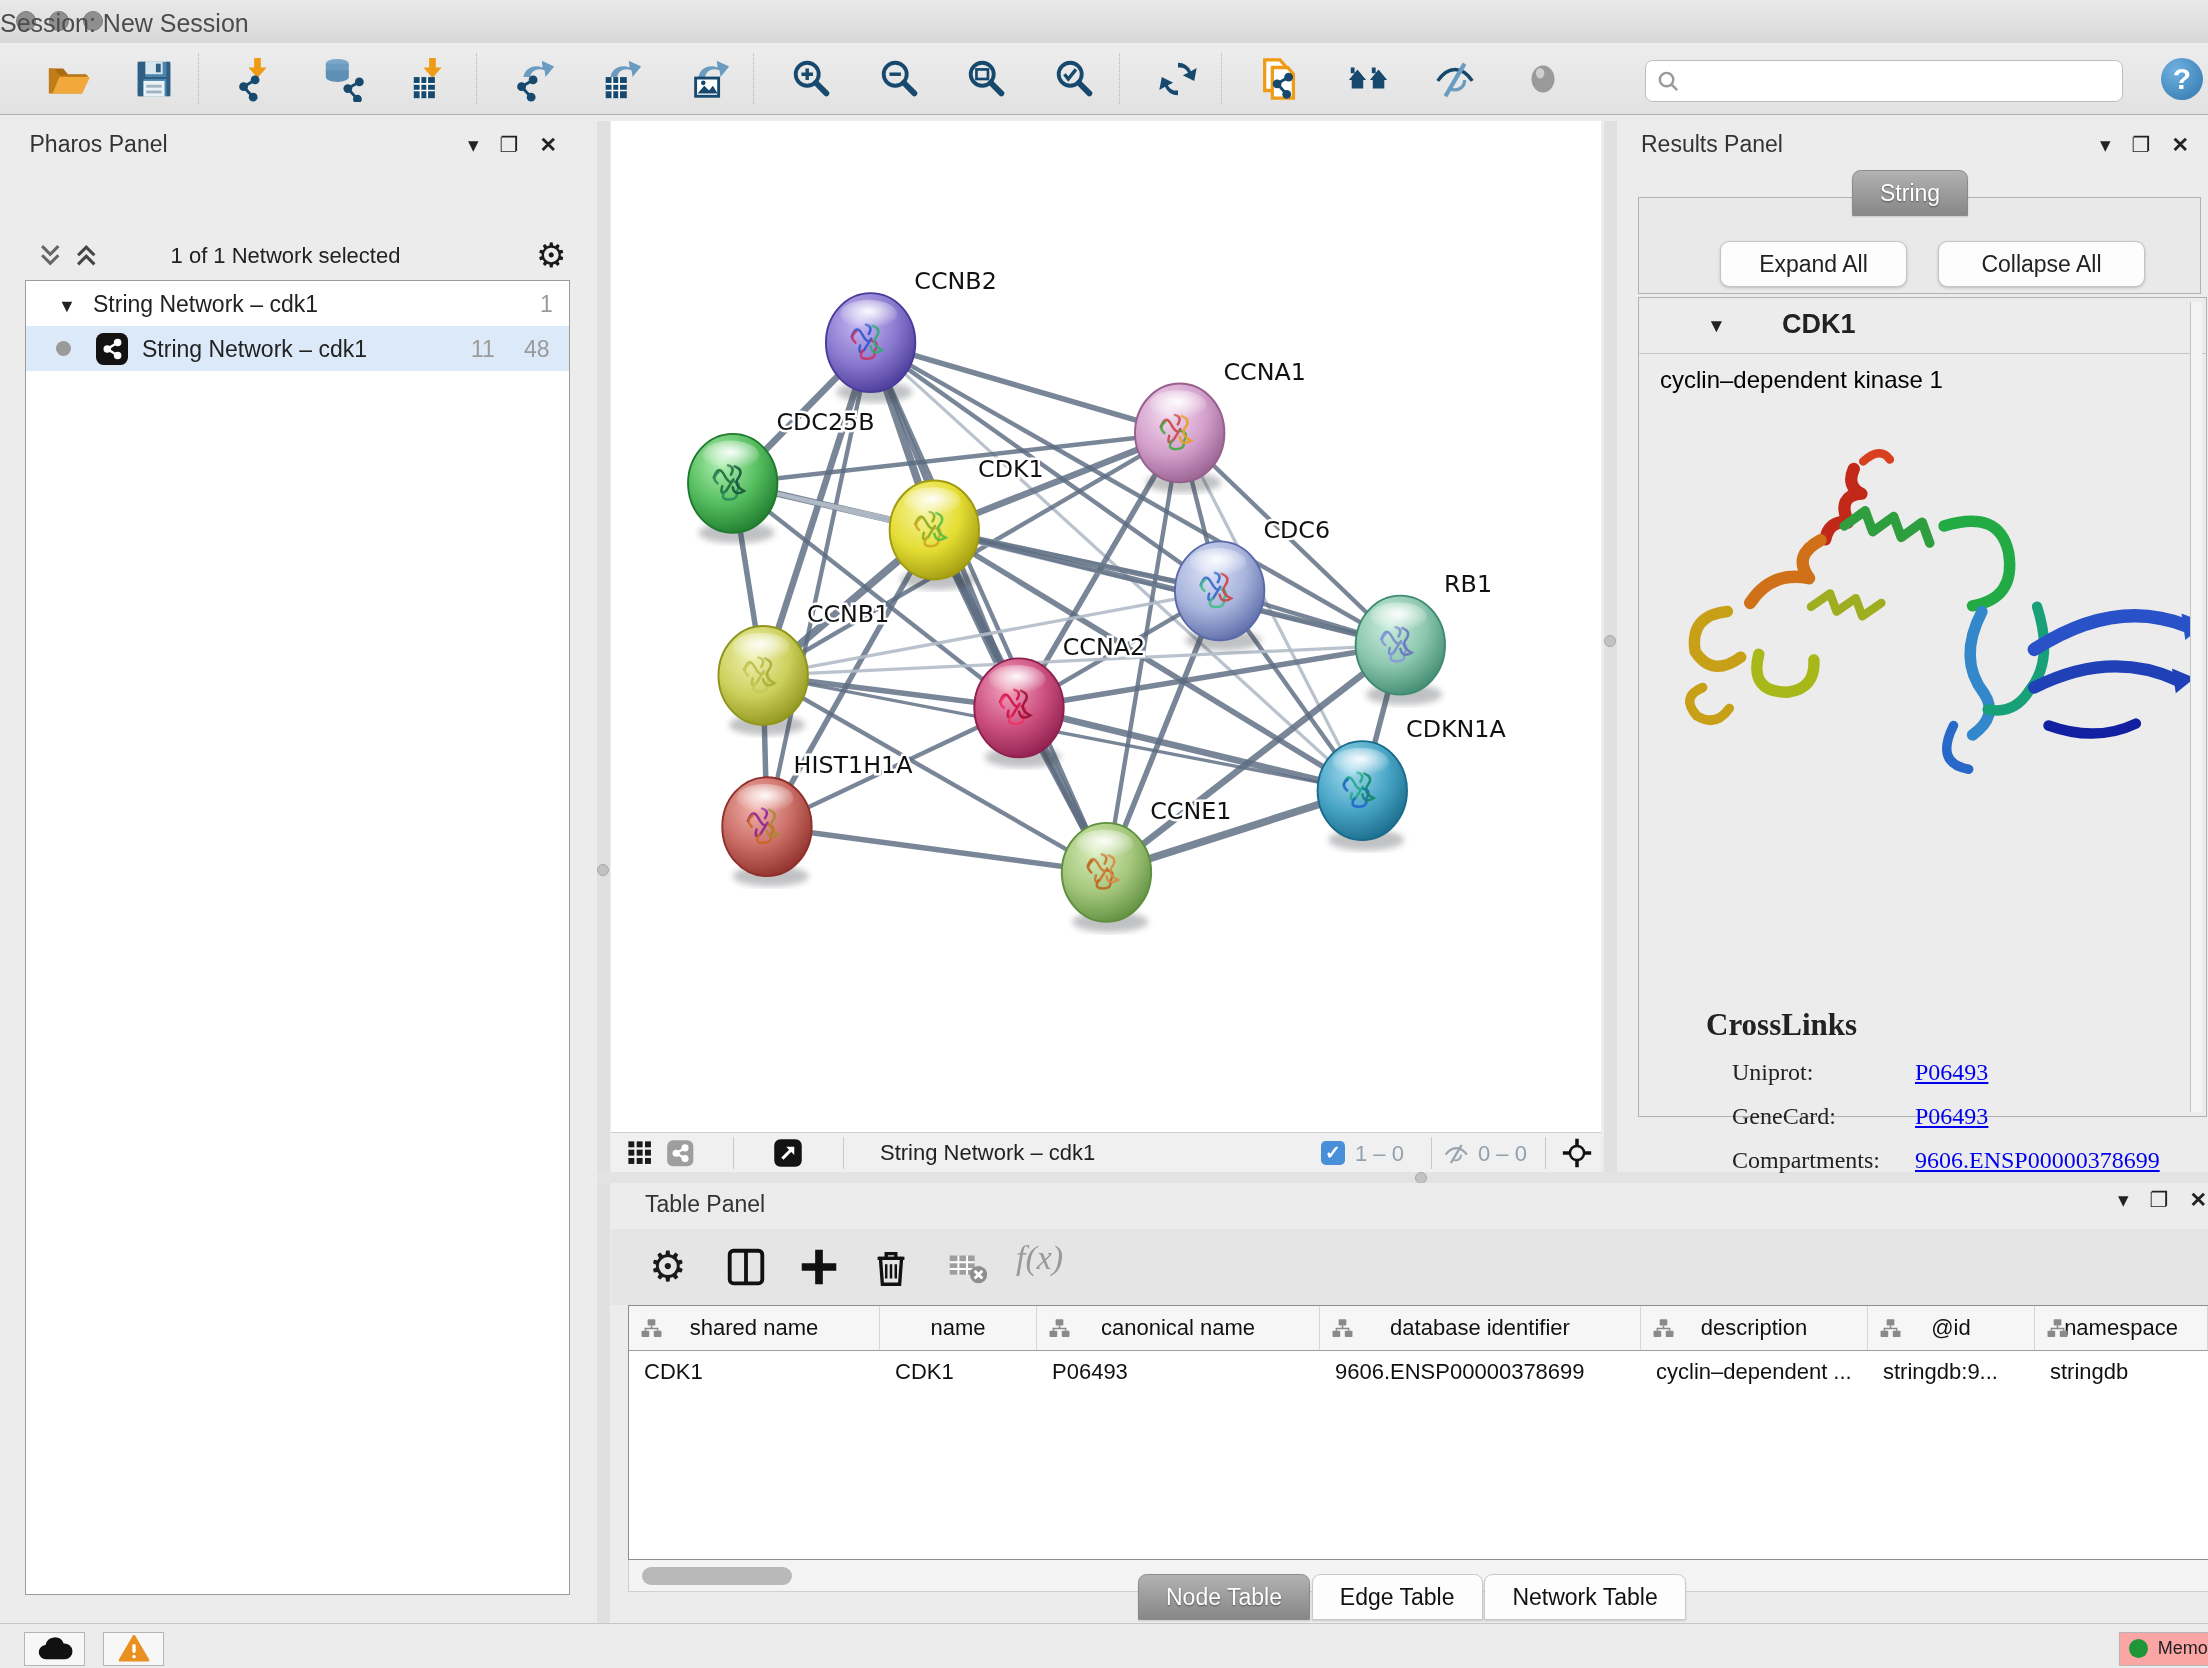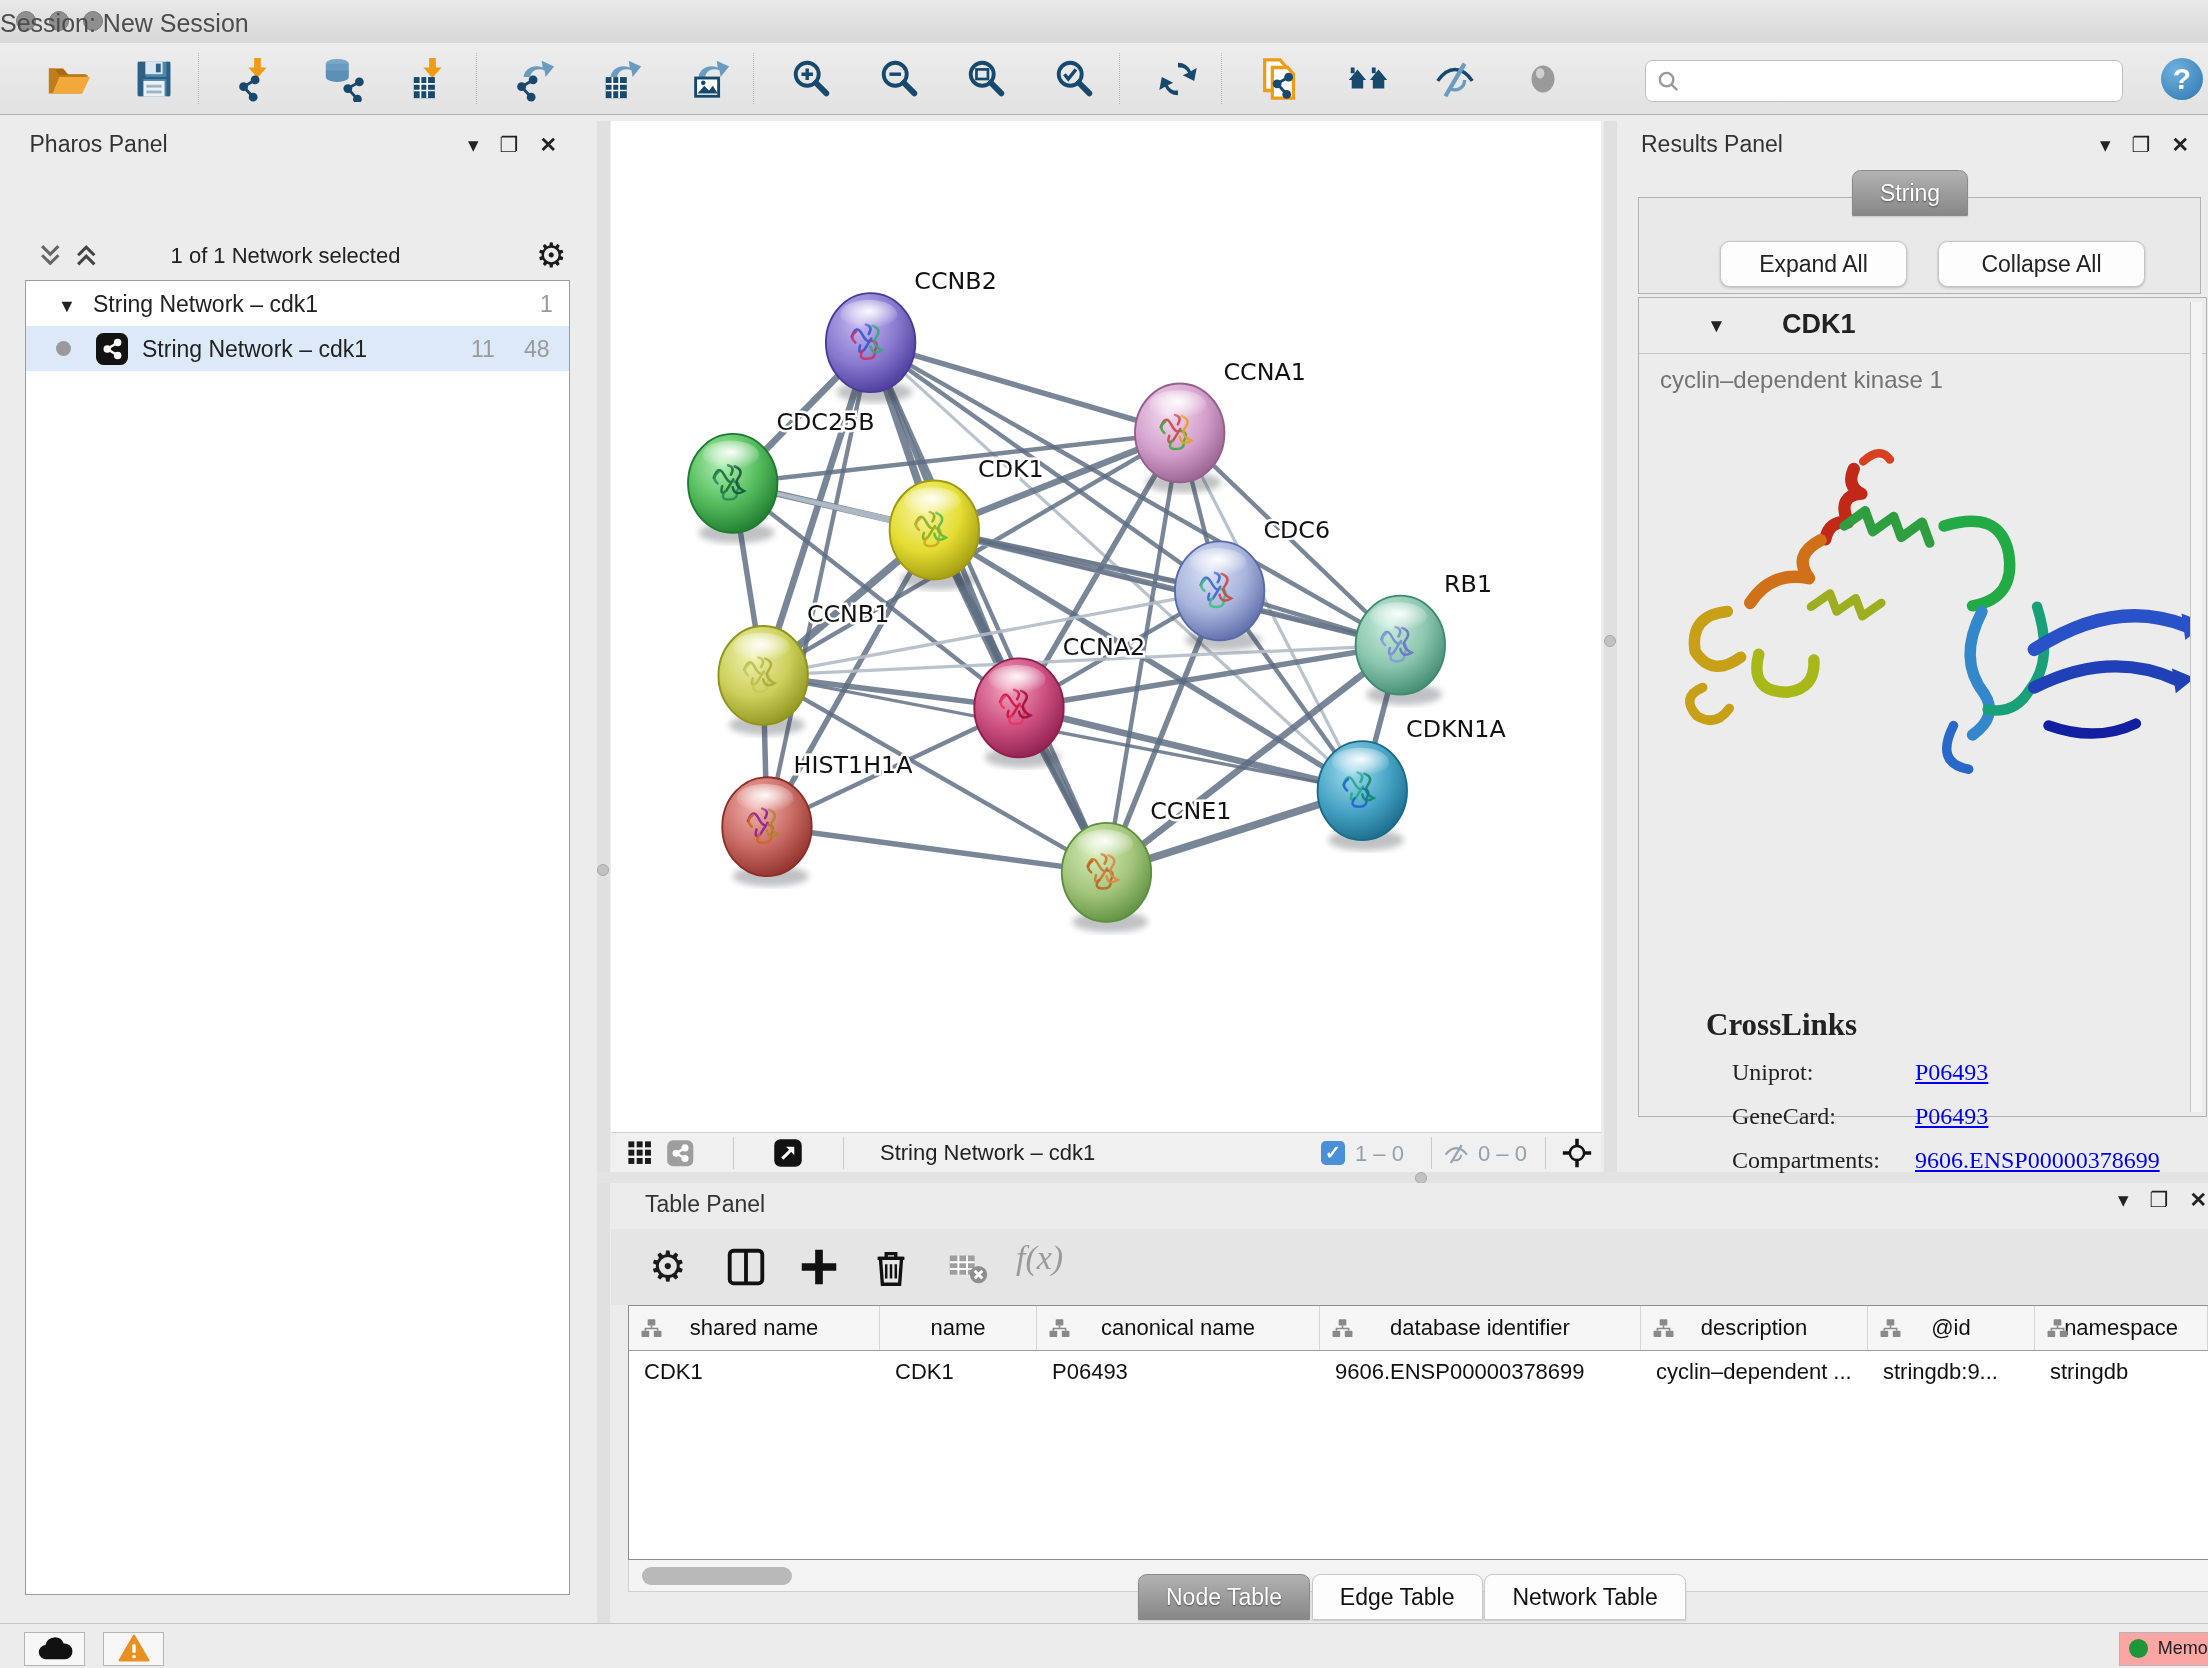--- a/index.html
+++ b/index.html
@@ -58,21 +58,21 @@
   .results-panel{position:absolute;left:1617px;top:121px;width:592px;height:1051px;background:#ececec;}
   .rp-box1{position:absolute;left:21px;top:76px;width:561px;height:95px;background:#e9e9e9;
     border:1.9px solid #b2b2b2;}
   .rp-tab{position:absolute;left:235px;top:49px;z-index:3;}
   .rp-btn{position:absolute;top:43px;height:44px;background:#fdfdfd;border:1px solid #c4c4c4;
     border-radius:9.5px;font-size:23px;text-align:center;line-height:44px;
     box-shadow:0 1px 2.9px rgba(0,0,0,.2);}
   .rp-box2{position:absolute;left:21px;top:176px;width:567px;height:818px;background:#ececec;
     border:1.9px solid #b2b2b2;}
   .rp-gene-hd{position:absolute;left:0;top:0;width:100%;height:55px;border-bottom:1.9px solid #c6c6c6;}
-  .rp-desc{position:absolute;left:21px;top:68px;font-size:24px;color:#737373;}
+  .rp-desc{position:absolute;left:21px;top:68px;font-size:24px;color:#000000;}
   .rp-scroll{position:absolute;right:3.8px;top:3.8px;width:11.4px;height:810px;background:#f4f4f4;
     border-left:1px solid #c4c4c4;}
   .serif{font-family:"Liberation Serif",serif;}
   .xl-title{position:absolute;left:67px;top:709px;font-size:31px;font-weight:bold;}
   .xl-row{position:absolute;left:93px;width:457px;height:44px;font-size:24px;}
   .xl-link{position:absolute;left:183px;color:#0000ee;text-decoration:underline;}
   
   .table-panel{position:absolute;left:611px;top:1183px;width:1598px;height:439px;background:#ececec;}
   .tp-toolbar{position:absolute;left:0;top:46px;width:100%;height:76px;background:#e5e5e5;}
   .tp-icon{position:absolute;top:15px;width:46px;height:46px;}

